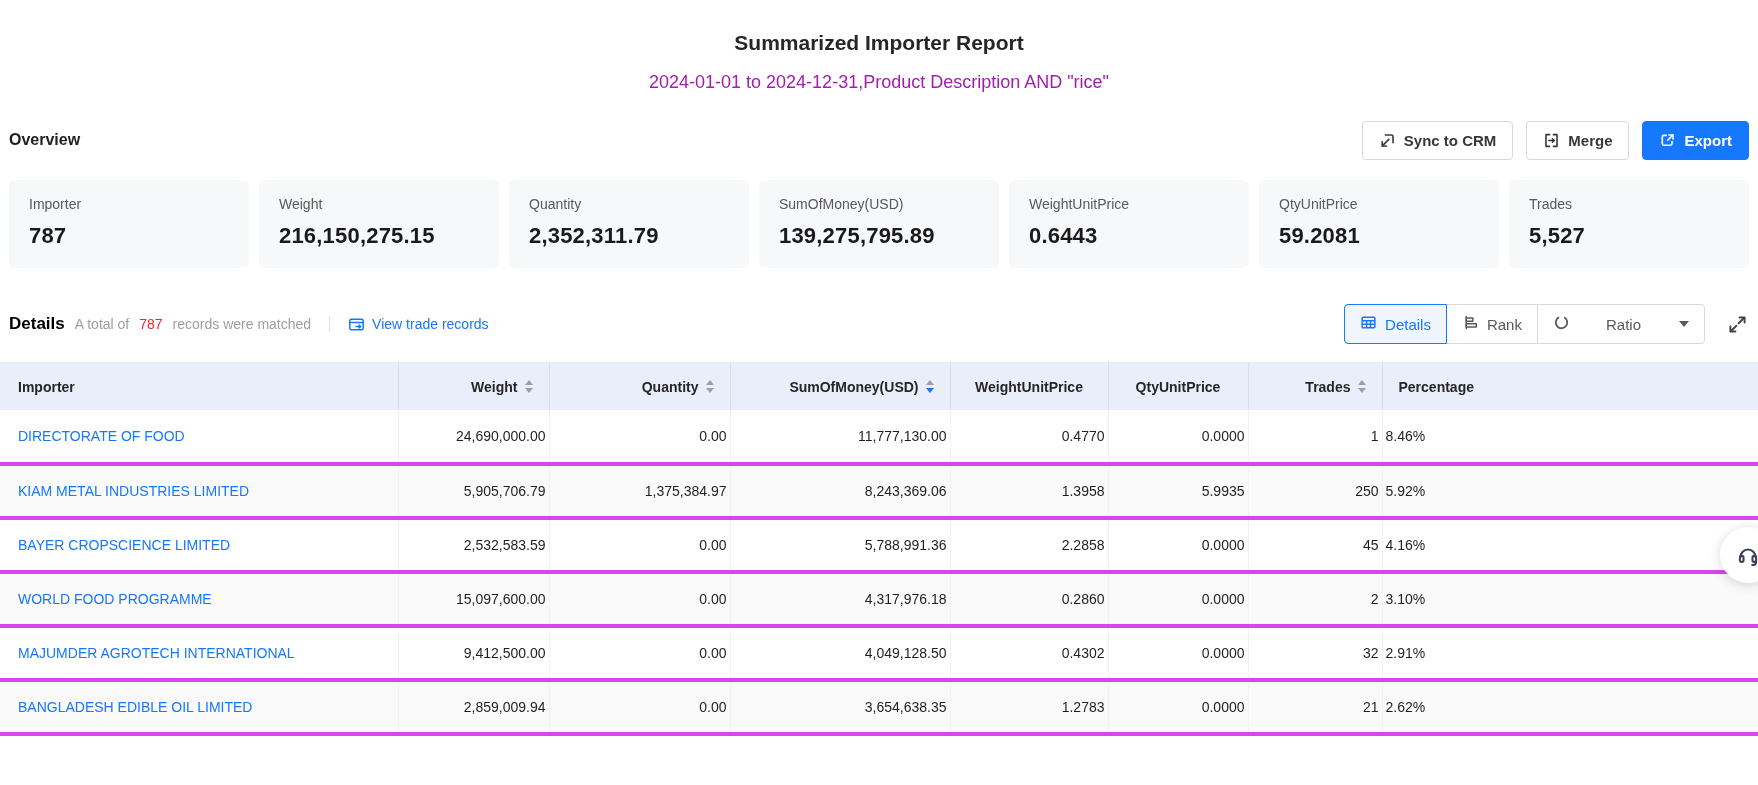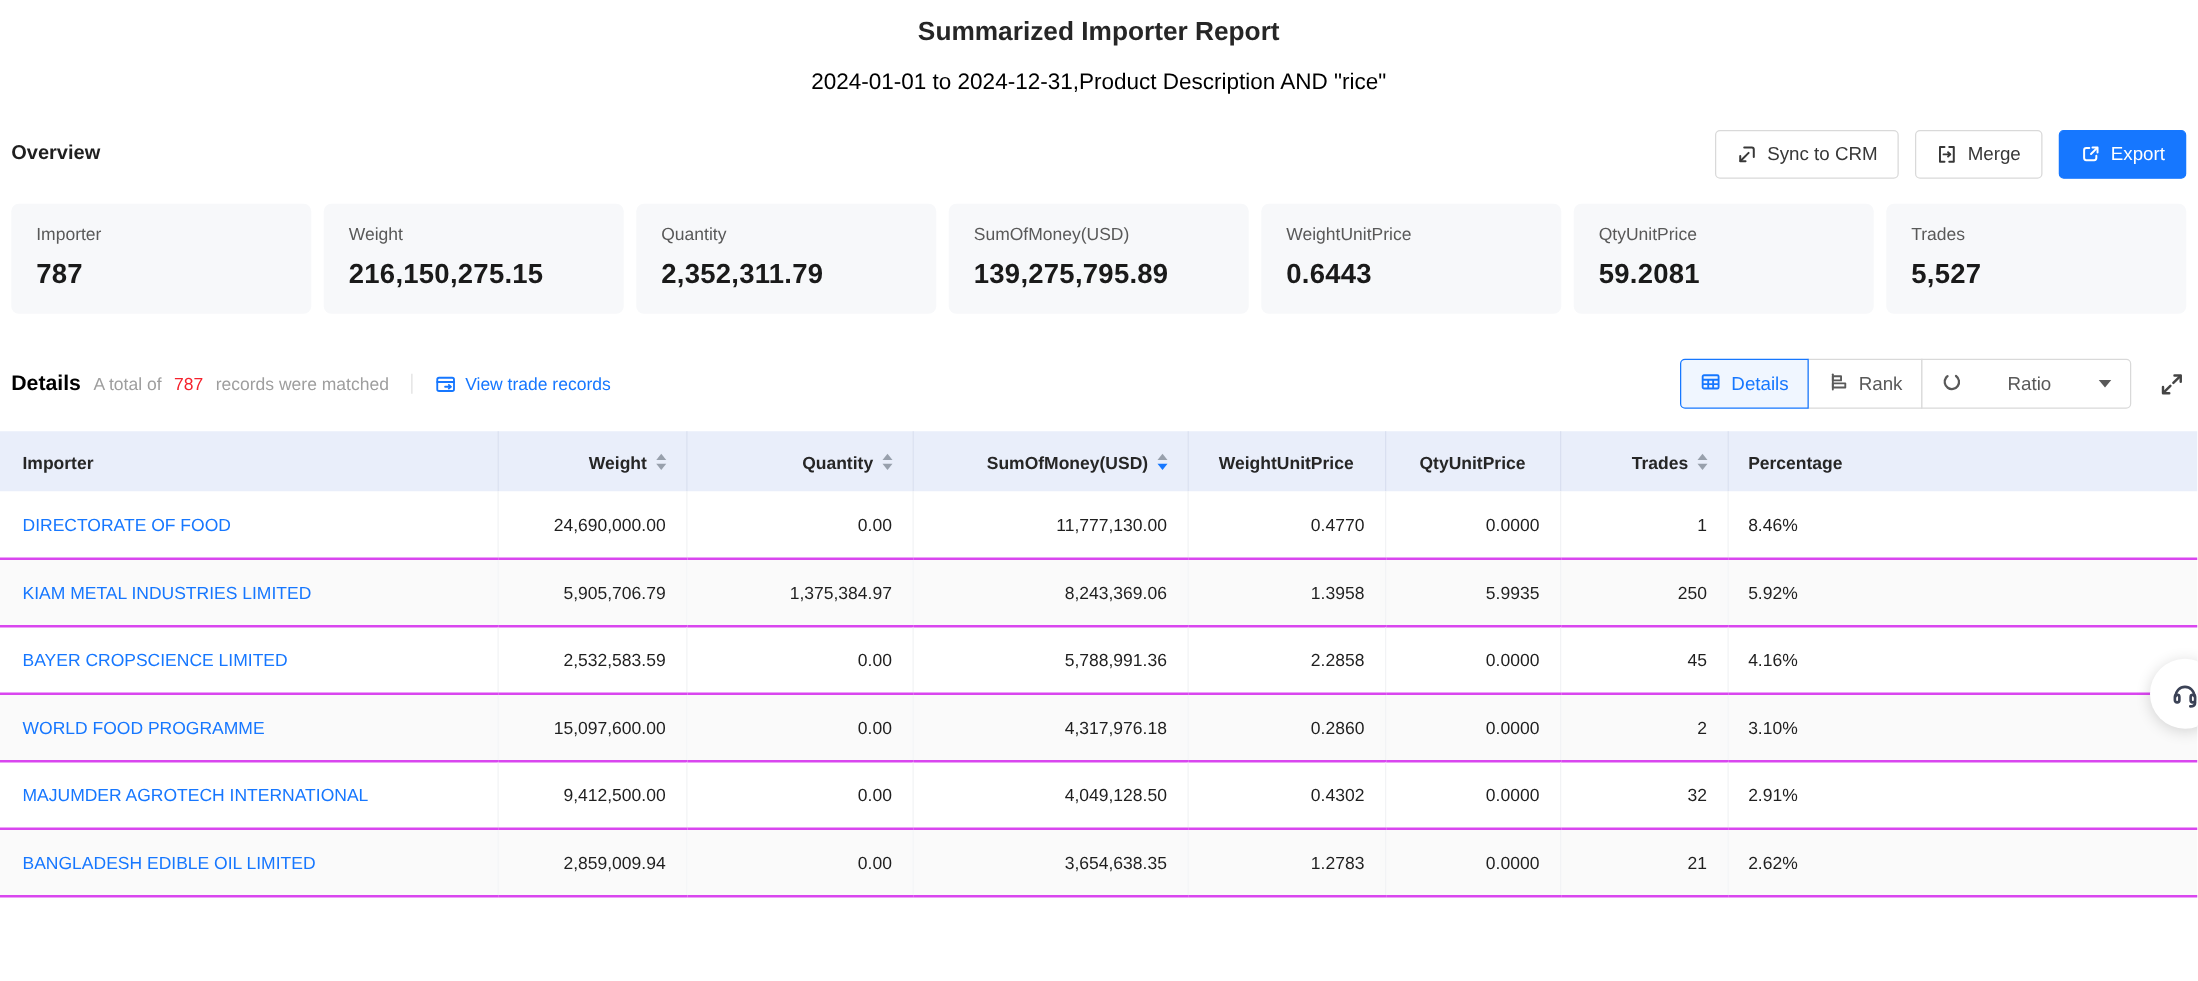--- a/index.html
+++ b/index.html
@@ -3,32 +3,32 @@
 <meta charset="utf-8">
 <style>
   * { box-sizing: border-box; }
   html,body { margin:0; padding:0; }
   body {
     width:1758px; height:785px; overflow:hidden; position:relative;
     background:#fff; font-family:"Liberation Sans", sans-serif; color:#262626;
   }
 
   
-  .report-header { text-align:center; padding-top:12px; }
+  .report-header { text-align:center; padding-top:29px; }
   .report-title { font-size:21px; font-weight:700; color:#262626; line-height:28px; }
-  .report-subtitle { font-size:18px; font-weight:400; color:#000000; margin-top:13px; line-height:24px; }
+  .report-subtitle { font-size:18px; font-weight:400; color:#a21caf; margin-top:13px; line-height:24px; }
 
   
   .overview-bar { display:flex; justify-content:space-between; align-items:center; padding:0 9px; margin-top:26px; height:40px; }
   .overview-label { font-size:16px; font-weight:700; color:#1f1f1f;text-align:center; }
   .toolbar-btns { display:flex; align-items:center; gap:13px; }
   .btn {
     height:39px; display:inline-flex; align-items:center; gap:8px; padding:0 16px;
     background:#fff; border:1px solid #d9d9d9; border-radius:4px;
-    font-size:15px; color:#383838; cursor:pointer; white-space:nowrap;
+    font-size:15px; color:#383838; cursor:pointer; white-space:nowrap;font-weight:bold;
   }
   .btn svg { display:block; }
   .btn-primary { background:#1677ff; border-color:#1677ff; color:#fff; }
 
   
   .stats-row { display:flex; gap:10px; padding:0 9px; margin-top:20px; }
   .stat-card { flex:1 1 0; background:#f7f8fa; border-radius:6px; padding:16px 20px; height:88px; }
   .stat-label { font-size:14px; color:#595959; }
   .stat-value { font-size:22px; font-weight:700; color:#1a1a1a; margin-top:11px; letter-spacing:.2px; }
 
@@ -58,22 +58,22 @@
   
   table.data-table { width:1758px; margin-top:18px; border-collapse:collapse; table-layout:fixed; }
   .data-table thead th {
     background:#e9eefa; height:48px; padding:0 16px;
     font-size:14px; font-weight:700; color:#262626;
     border-right:1px solid #d9dff0;
   }
   .data-table thead th:first-child { padding-left:18px; }
   .data-table thead th:last-child { border-right:none; }
   .data-table tbody td {
-    height:54px; padding:0 16px; font-size:14px; color:#1f1f1f;
-    border-bottom:2px solid #d946ef; border-right:1px solid #f2f3f5;
+    height:54px; padding:0 3px; font-size:14px; color:#1f1f1f;
+    border-bottom:4px solid #d946ef; border-right:1px solid #f2f3f5;
     overflow:hidden; white-space:nowrap;
   }
   .data-table tbody td:first-child { padding-left:18px; }
   .data-table tbody td:last-child { border-right:none; }
   .data-table tbody tr:nth-child(even) { background:#fafafa; }
   .al { text-align:left; } .ar { text-align:right; } .ac { text-align:center; }
   .importer-link { color:#1677ff; cursor:pointer; }
   .th-inner { display:inline-flex; align-items:center; gap:7px; vertical-align:middle; }
   .sort { display:inline-flex; flex-direction:column; gap:3px; }
   .sort i { display:block; width:0; height:0; border-left:4.5px solid transparent; border-right:4.5px solid transparent; }

